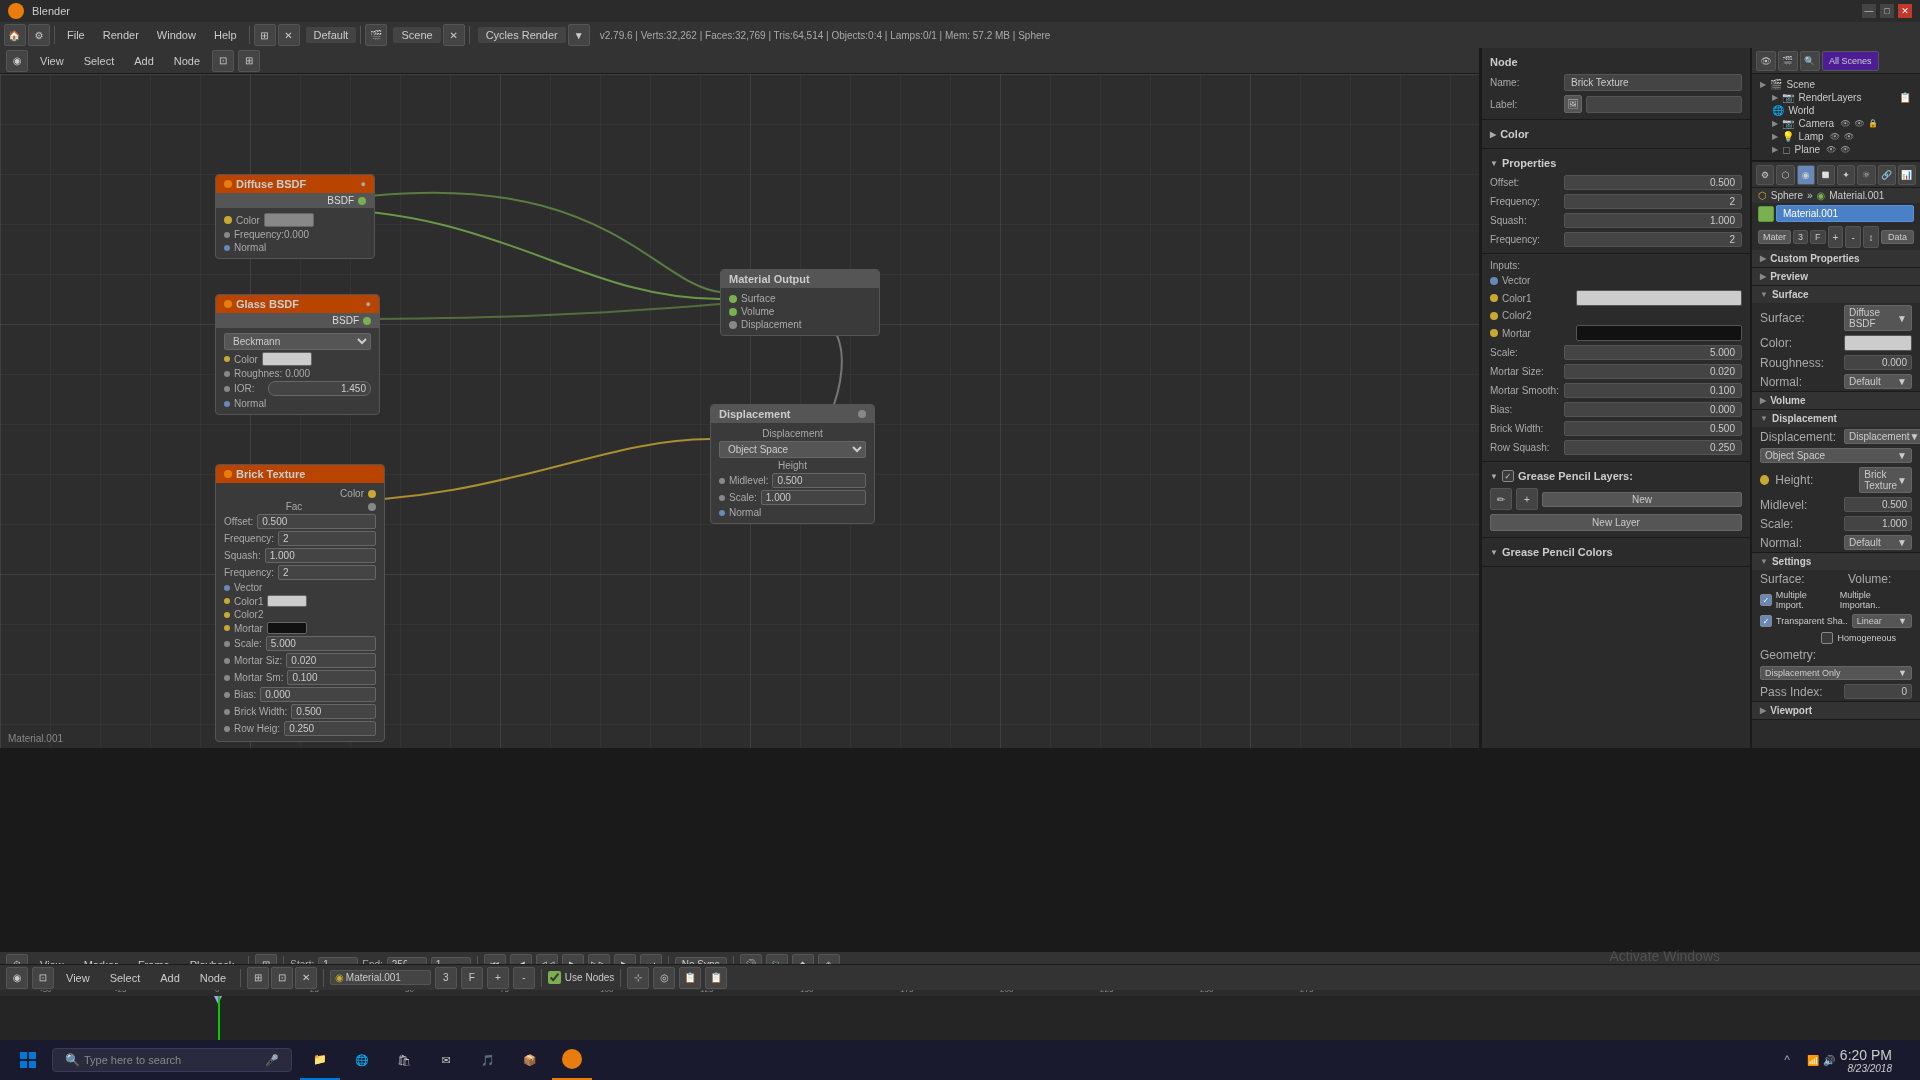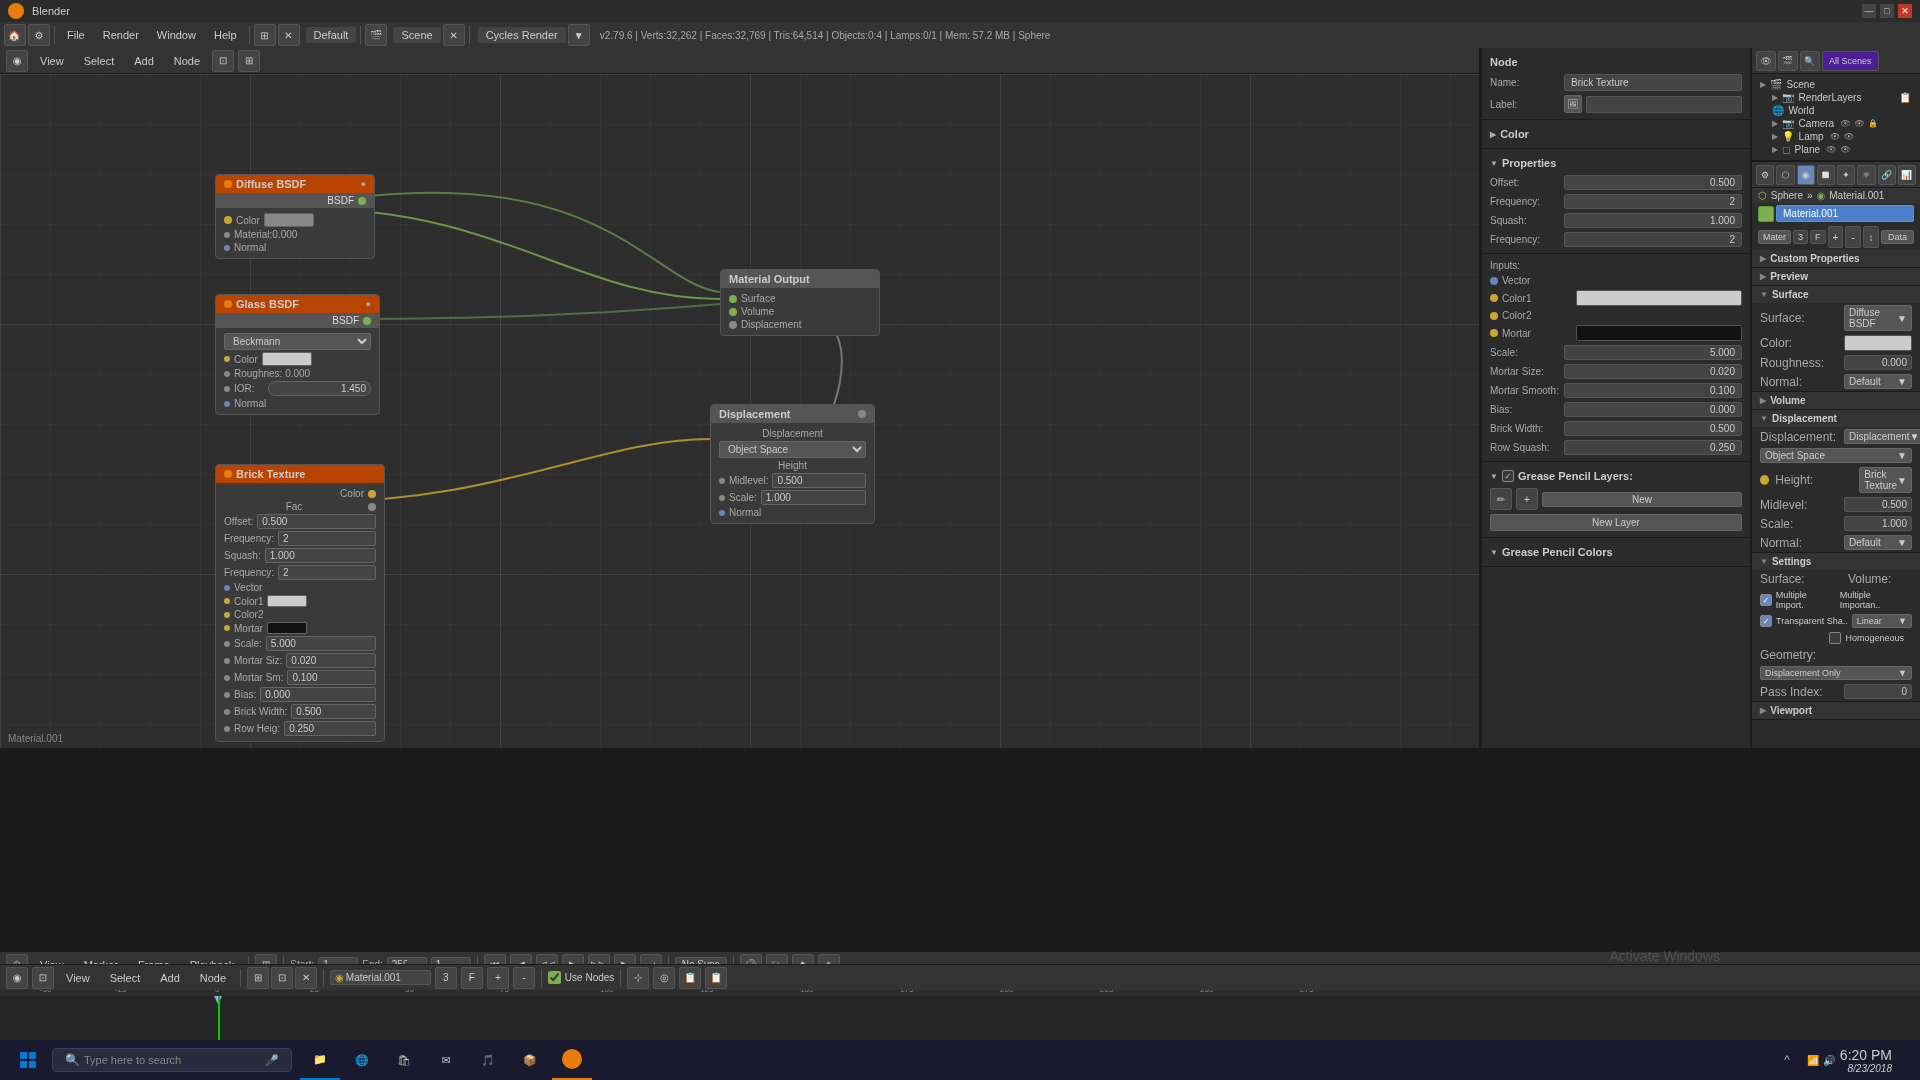--- a/index.html
+++ b/index.html
@@ -617,21 +617,21 @@
           <div class="node-socket green socket-right" style="position:relative;right:auto;"></div>
         </div>
         <div class="node-body">
           <div class="node-row">
             <div class="node-socket yellow socket-left" style="position:relative;left:auto;"></div>
             <span class="node-label">Color</span>
             <div style="width:50px;height:14px;background:#888;border:1px solid #666;border-radius:2px;"></div>
           </div>
           <div class="node-row">
             <div class="node-socket gray" style="width:6px;height:6px;border-radius:50%;background:#888;"></div>
-            <span class="node-label">Material:0.000</span>
+            <span class="node-label">Frequency:0.000</span>
           </div>
           <div class="node-row">
             <div class="node-socket blue" style="width:6px;height:6px;border-radius:50%;background:#6688bb;"></div>
             <span class="node-label">Normal</span>
           </div>
         </div>
       </div>
 
       <div class="node" style="left: 215px; top: 220px; width: 165px;">
         <div class="node-header header-orange">
@@ -1121,21 +1121,21 @@
           <span style="font-size:9px;color:#ccc;margin-left:auto;">Multiple Importan..</span>
         </div>
         <div style="display:flex;align-items:center;padding:2px 8px;gap:4px;">
           <div class="mat-checkbox checked">✓</div>
           <span style="font-size:9px;color:#ccc;">Transparent Sha..</span>
           <div class="mat-dropdown" style="margin-left:auto;font-size:9px;padding:1px 4px;">
             <span>Linear</span>
             <span>▼</span>
           </div>
         </div>
-        <div style="display:flex;align-items:center;padding:2px 16px;gap:4px;justify-content:flex-end;">
+        <div style="display:flex;align-items:center;padding:2px 24px;gap:4px;justify-content:flex-end;">
           <div class="mat-checkbox"></div>
           <span style="font-size:9px;color:#ccc;">Homogeneous</span>
         </div>
         <div style="display:flex;align-items:center;padding:2px 8px;gap:4px;">
           <span class="mat-label">Geometry:</span>
         </div>
         <div style="display:flex;align-items:center;padding:2px 8px;gap:4px;">
           <div class="mat-dropdown" style="flex:1;font-size:9px;">
             <span>Displacement Only</span>
             <span>▼</span>

